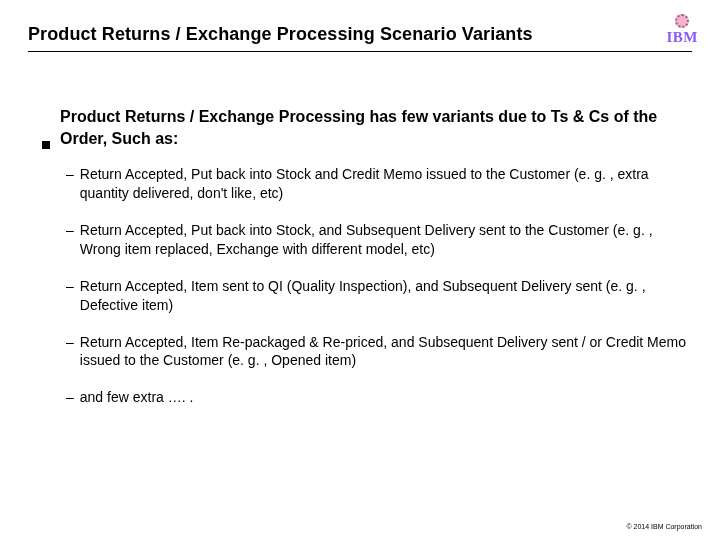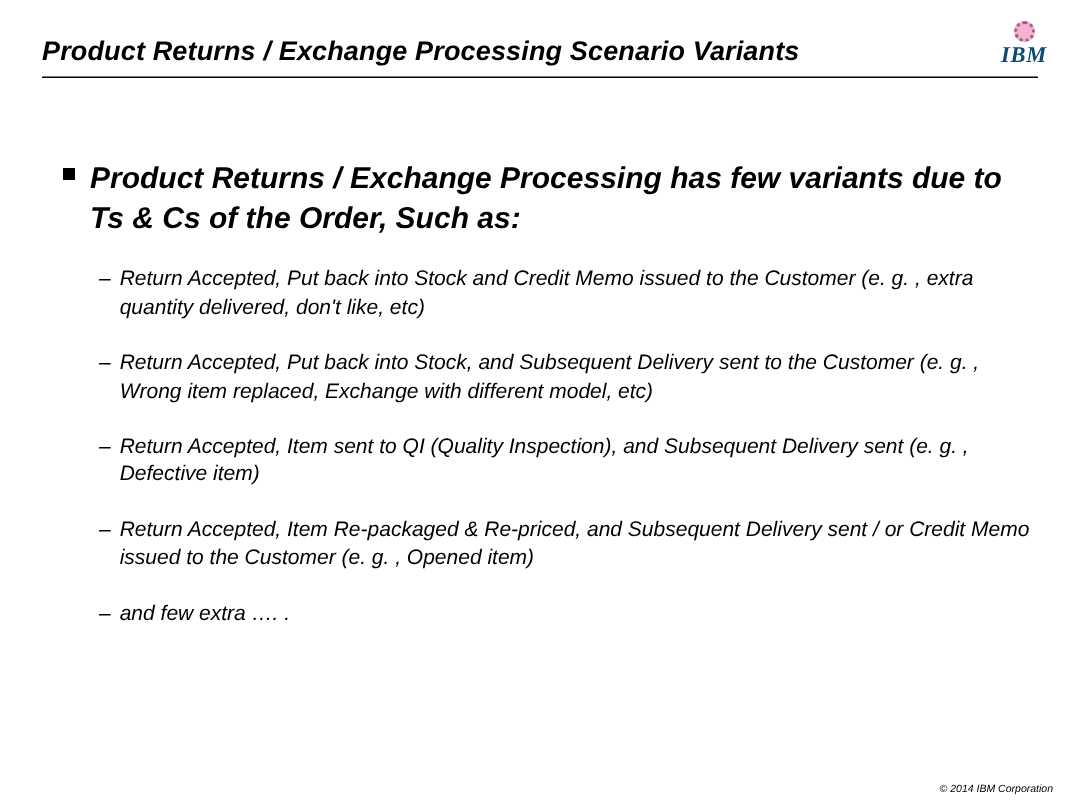--- a/index.html
+++ b/index.html
@@ -1,25 +1,25 @@
 <!DOCTYPE html>
 <html><head>
 <meta charset="utf-8">
 <style>
   * { margin: 0; padding: 0; box-sizing: border-box; }
   html, body { width: 720px; height: 540px; background: #ffffff; font-family: Arial, Helvetica, sans-serif; color: #000; }
-  .slide { position: relative; width: 720px; height: 540px; padding: 20px 28px 24px 28px; font-style: italic; }
+  .slide { position: relative; width: 720px; height: 540px; padding: 20px 28px 24px 28px; }
   .header { position: relative; height: 46px; }
   .title { font-size: 18px; font-weight: bold; letter-spacing: 0.1px; padding-top: 4px; }
   .logo { position: absolute; right: -6px; top: -6px; display: flex; flex-direction: column; align-items: center; }
   .logo-dot { width: 14px; height: 14px; border-radius: 50%; background: #f6b0d0; border: 2px dotted #a06080; margin-bottom: 2px; }
-  .logo-text { font-family: Georgia, 'Times New Roman', serif; font-weight: bold; font-size: 15px; letter-spacing: 0.5px; color: #0c4a6e; display: flex; gap: 0; line-height: 1; }
+  .logo-text { font-family: Georgia, 'Times New Roman', serif; font-weight: bold; font-size: 15px; letter-spacing: 0.5px; color: #8b5cf6; display: flex; gap: 0; line-height: 1; }
   hr.rule { border: none; border-top: 1.5px solid #000; margin-top: 6px; }
   .body { padding: 40px 4px 0 8px; }
-  .lead { display: flex; align-items: flex-start; font-size: 20px; font-weight: bold; line-height: 1.35; margin-bottom: 16px; padding-left: 6px; }
+  .lead { display: flex; align-items: flex-end; font-size: 16px; font-weight: bold; line-height: 1.35; margin-bottom: 16px; padding-left: 6px; }
   .sqbullet { display: inline-block; width: 8px; height: 8px; background: #000; margin-top: 6px; margin-right: 10px; flex: 0 0 auto; }
   .lead-text { flex: 1; }
   .items { padding-left: 30px; }
   .item { display: flex; align-items: flex-start; font-size: 14px; line-height: 1.35; margin-bottom: 18px; }
   .dash { flex: 0 0 auto; margin-right: 6px; }
   .item-text { flex: 1; }
   .footer { position: absolute; right: 18px; bottom: 10px; font-size: 7px; color: #000; }
 </style>
 </head>
 <body>

